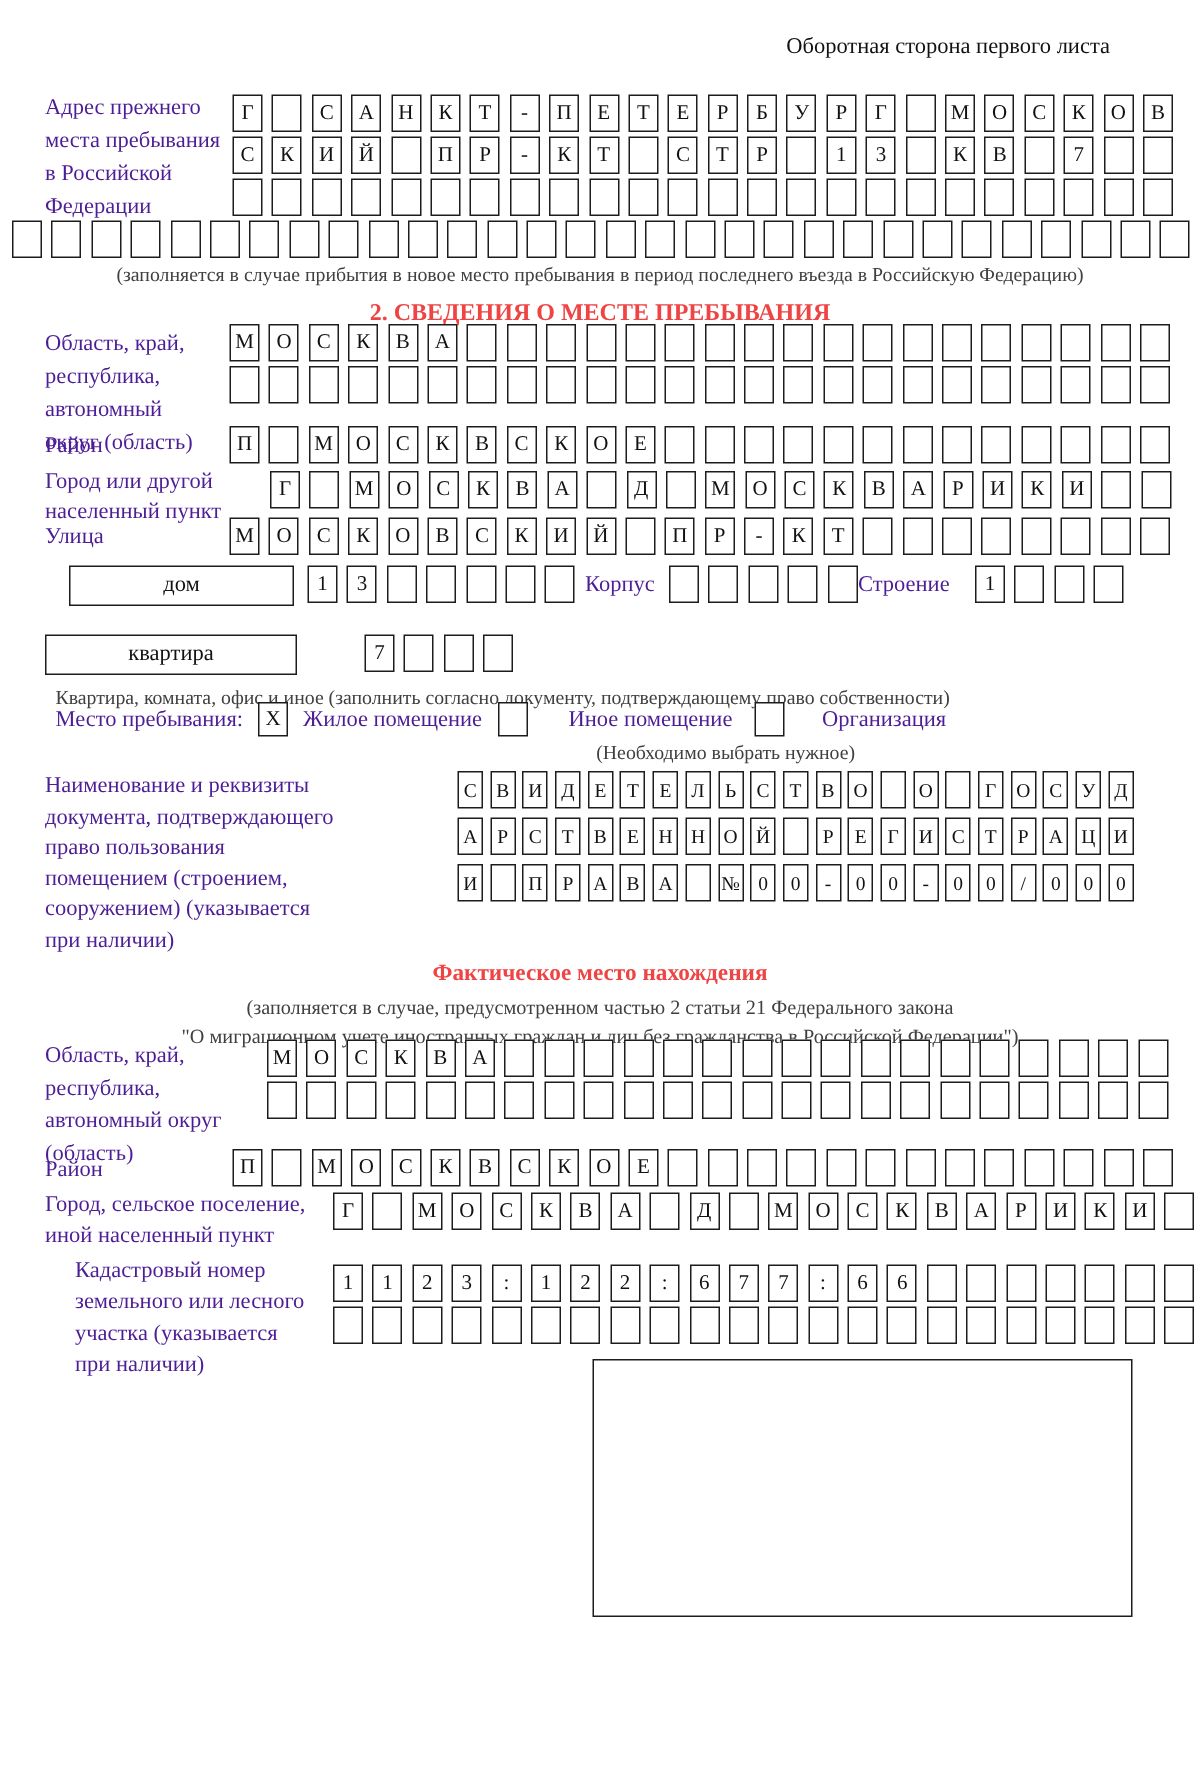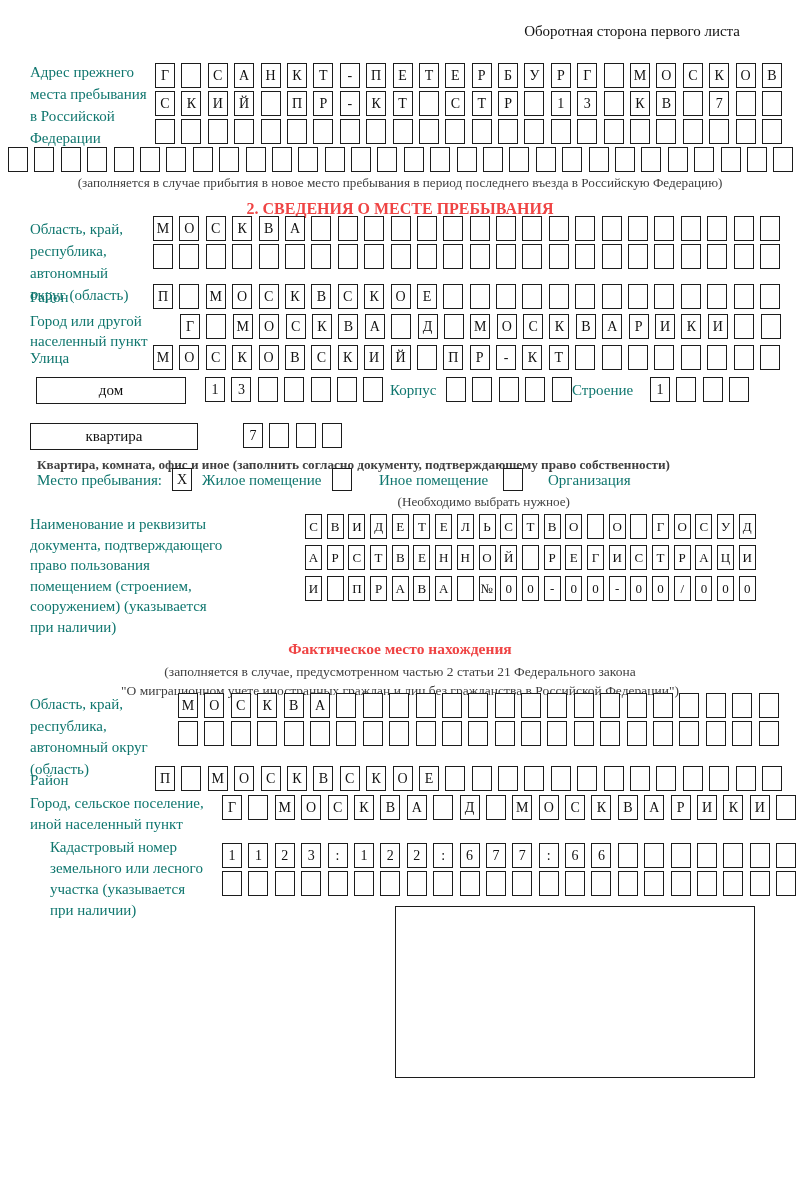--- a/index.html
+++ b/index.html
@@ -2,21 +2,21 @@
 <html><head>
 <meta charset="utf-8">
 <style>
   html,body{margin:0;padding:0;background:#fff;}
   #page{
     position:relative;width:800px;height:1180px;background:#ffffff;
     font-family:"Liberation Serif","DejaVu Serif",serif;color:#111;
     overflow:hidden;
   }
   .abs{position:absolute;}
-  .lbl{position:absolute;font-size:15px;line-height:21px;color:#0f766e;}
+  .lbl{position:absolute;font-size:15px;line-height:21px;color:#4c1d95;}
   .lbl div{white-space:nowrap;}
   .cap{position:absolute;font-size:13.2px;color:#404040;white-space:nowrap;}
   .cap-center{left:0;width:100%;text-align:center;}
   .title{position:absolute;left:0;width:100%;text-align:center;font-weight:bold;font-size:16px;color:#ef4444;}
   .boxrow{position:absolute;display:flex;gap:6.4px;}
   .cb{
     width:20px;height:25px;box-sizing:border-box;border:1.6px solid #1c1c1c;
     display:flex;align-items:center;justify-content:center;
     font-size:14px;line-height:1;background:#fff;flex:0 0 auto;
   }
@@ -300,21 +300,21 @@
       <div class="cb"></div>
       <div class="cb"></div>
       <div class="cb"></div>
       <div class="cb"></div>
       <div class="cb"></div>
       <div class="cb"></div>
       <div class="cb"></div>
       <div class="cb"></div>
     </div>
 
-  <div class="bigrect" style="left:36px;top:377px;width:150px;">
+  <div class="bigrect" style="left:46px;top:377px;width:150px;">
     <span>дом</span>
   </div>
   <div class="boxrow" style="left:205px;top:377px;">
       <div class="cb">1</div>
       <div class="cb">3</div>
       <div class="cb"></div>
       <div class="cb"></div>
       <div class="cb"></div>
       <div class="cb"></div>
       <div class="cb"></div>
@@ -337,21 +337,21 @@
 
   <div class="bigrect" style="left:30px;top:423px;width:168px;">
     <span>квартира</span>
   </div>
   <div class="boxrow" style="left:243px;top:423px;">
       <div class="cb">7</div>
       <div class="cb"></div>
       <div class="cb"></div>
       <div class="cb"></div>
     </div>
-  <div class="cap" style="left:37px;top:457px;font-weight:bold;">Квартира, комната, офис и иное (заполнить согласно документу, подтверждающему право собственности)</div>
+  <div class="cap" style="left:37px;top:457px;">Квартира, комната, офис и иное (заполнить согласно документу, подтверждающему право собственности)</div>
 
   <div class="lbl" style="left:37px;top:470px;">Место пребывания:</div>
   <div class="chk" style="left:172px;top:468px;">
     <span>X</span>
   </div>
   <div class="lbl" style="left:202px;top:470px;">Жилое помещение</div>
   <div class="chk" style="left:332px;top:468px;">
     <span></span>
   </div>
   <div class="lbl" style="left:379px;top:470px;">Иное помещение</div>

